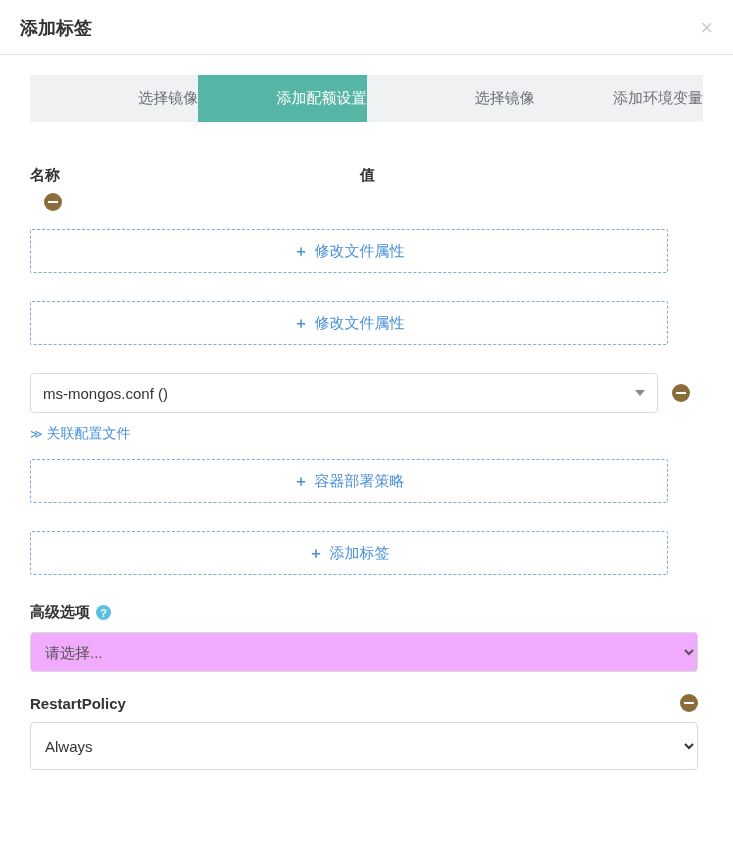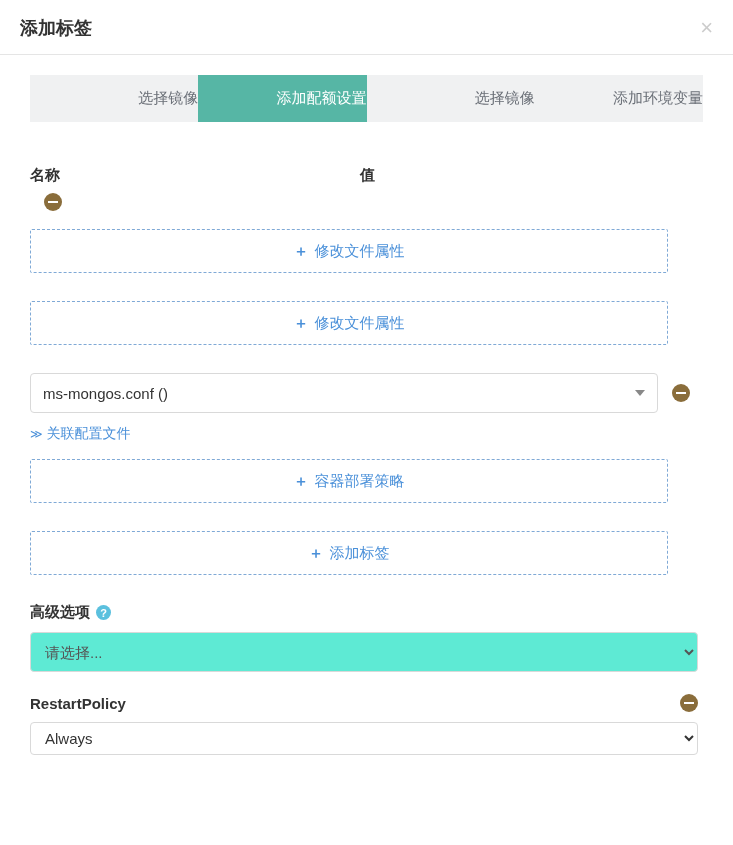--- a/index.html
+++ b/index.html
@@ -174,39 +174,39 @@
       font-weight: bold;
     }
     .native-select {
       width: 668px;
       height: 40px;
       border: 1px solid #d9d9d9;
       border-radius: 4px;
       padding: 0 10px;
       font-size: 15px;
       color: #555;
-      background: #5eead4;
+      background: #f0abfc;
     }
     .option-block {
       display: flex;
       align-items: center;
       justify-content: space-between;
       width: 668px;
       margin-top: 22px;
       margin-bottom: 10px;
       gap: 44px;
     }
     .option-label {
       font-size: 15px;
       font-weight: 700;
       color: #333;
     }
     .wide-select {
       width: 668px;
-      height: 33px;
+      height: 48px;
       border: 1px solid #d9d9d9;
       border-radius: 4px;
       padding: 0 10px;
       font-size: 15px;
       color: #333;
       background: #fff;
     }
   </style>
 </head>
 <body>

